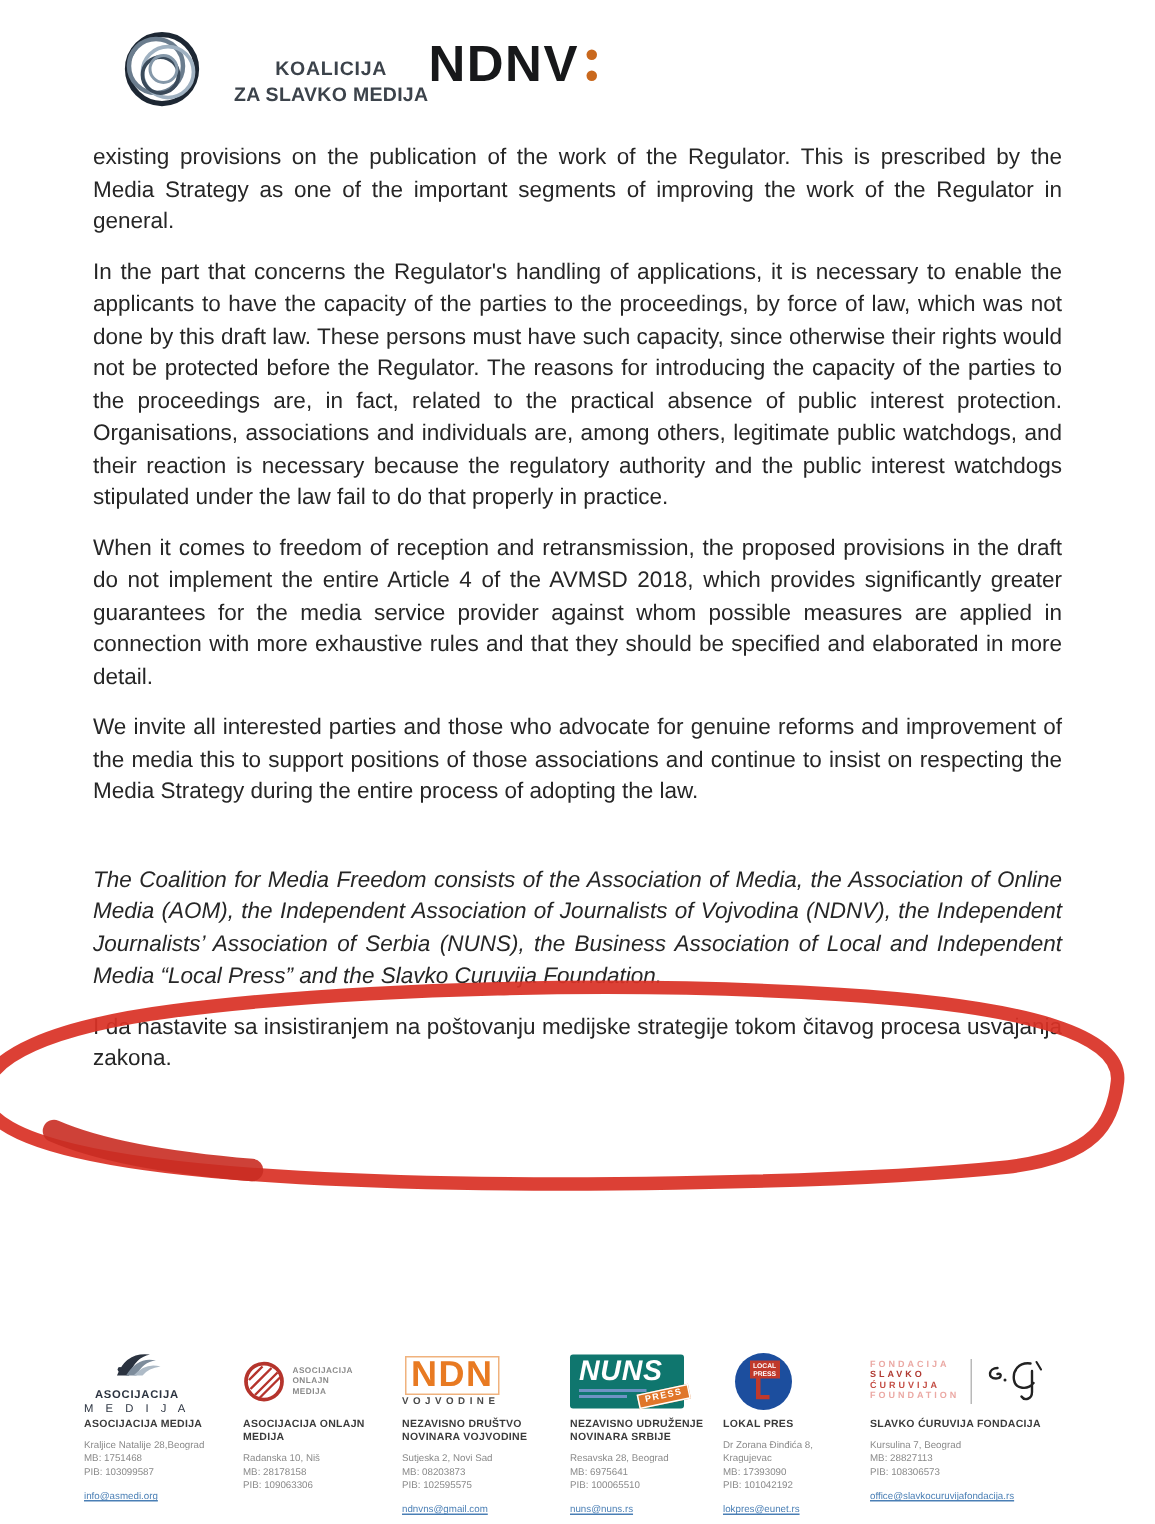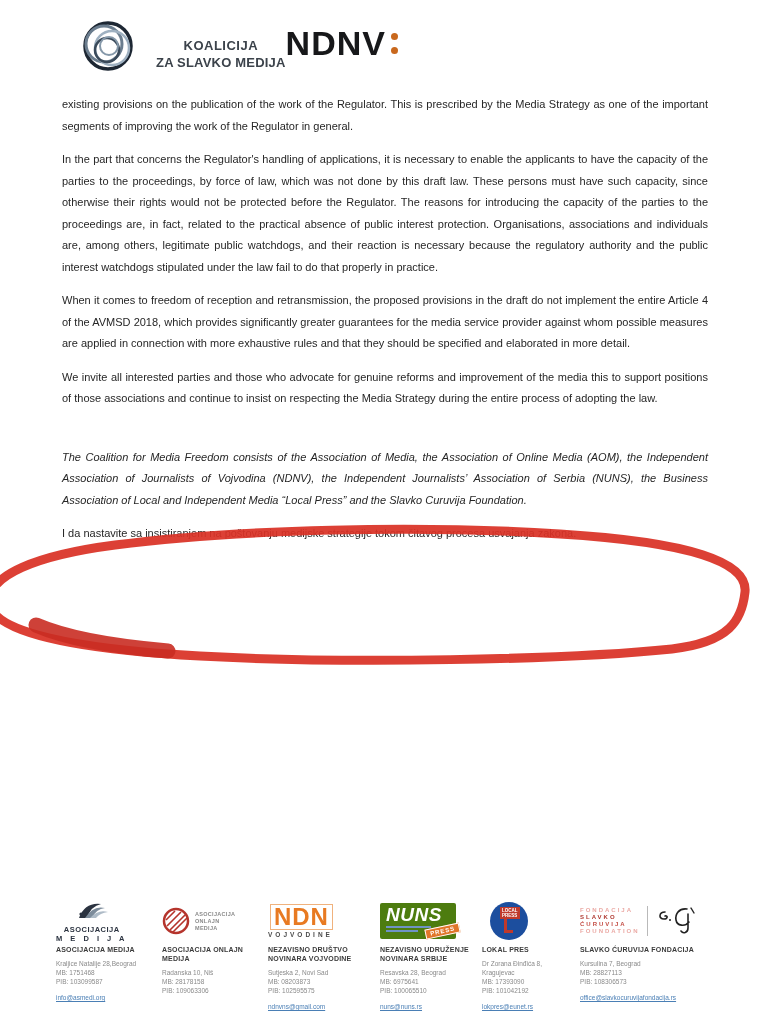--- a/index.html
+++ b/index.html
@@ -19,21 +19,21 @@
   .coal-rings { width:72px; height:66px; }
   .coal-text { margin-left:10px; text-align:center; color:#3c434b; font-weight:bold; line-height:17px; margin-top:14px; }
   .coal-text .l1 { font-size:13px; letter-spacing:0.5px; }
   .coal-text .l2 { font-size:13px; letter-spacing:0.2px; }
   .crta { display:flex; align-items:flex-start; margin-top:12px; margin-right:52px; }
   .crta-word { font-size:34px; font-weight:bold; letter-spacing:1px; color:#17181a; line-height:34px; font-stretch:condensed; }
   .crta-colon { display:flex; flex-direction:column; justify-content:flex-end; gap:7px; height:30px; margin-left:5px; padding-bottom:2px; }
   .crta-colon i { width:7px; height:7px; border-radius:50%; background:#c9681d; display:block; }
 
   
-  .doc { font-size:11px; line-height:21.5px; text-align:justify; }
+  .doc { font-size:15px; line-height:21.5px; text-align:justify; }
   .doc p { margin-bottom:12px; }
   .doc .bold { font-weight:normal; }
   .italic-wrap { position:relative;margin-top:37px; }
   .doc p.italic { font-style:italic; }
   .serb { margin-top:0; }
 
   
   .red-circle {
     position:absolute; left:-62px; top:40px; width:770px; height:200px;
     pointer-events:none; overflow:visible; z-index:5;
@@ -47,27 +47,27 @@
   }
   .fcol { padding-right:6px; }
   .flogo { height:48px; display:flex; align-items:center; }
   .fname { font-size:7px; font-weight:bold; color:#3b3b3b; line-height:9px; margin-bottom:5px; letter-spacing:0.2px; }
   .fline { font-size:6.5px; color:#8a8a8a; line-height:9px; }
   .flink { font-size:6.5px; color:#4a7fb5; text-decoration:underline; line-height:9px; display:inline-block; margin-top:1px; }
 
   
   .am-logo { text-align:center; }
   .am-logo .t1 { font-size:7.5px; font-weight:bold; color:#2b3340; letter-spacing:0.5px; line-height:8px; }
-  .am-logo .t2 { font-size:7.5px; font-weight:bold; color:#2b3340; letter-spacing:3px; line-height:9px; }
+  .am-logo .t2 { font-size:7.5px; font-weight:normal; color:#2b3340; letter-spacing:3px; line-height:9px; }
   .aom-logo { display:flex; align-items:center; gap:5px; }
   .aom-text div { font-size:5.5px; color:#8a8a8a; font-weight:bold; line-height:7px; letter-spacing:0.3px; }
   .ndn-logo { text-align:right; }
   .ndn-letters { font-size:24px; font-weight:bold; color:#e87a22; line-height:24px; letter-spacing:1px; border:1px solid #f0b27d; padding:0 3px; display:inline-block; }
   .ndn-sub { font-size:6.5px; color:#4a4a4a; letter-spacing:3px; font-weight:bold; margin-top:1px; }
-  .nuns-logo { position:relative; background:#4d7c0f; width:76px; height:36px; border-radius:2px; padding:2px 6px; }
+  .nuns-logo { position:relative; background:#0f766e; width:76px; height:36px; border-radius:2px; padding:2px 6px; }
   .nuns-word { color:#ffffff; font-size:19px; font-weight:bold; font-style:italic; line-height:20px; letter-spacing:0.5px; }
   .nuns-bar { height:2px; background:#6f93c4; margin-top:1px; width:70%; }
   .nuns-bar2 { height:2px; background:#6f93c4; margin-top:2px; width:50%; }
   .nuns-stamp { position:absolute; right:-4px; bottom:3px; background:#e0762a; color:#fff; font-size:6px; font-weight:bold; padding:1px 4px; transform:rotate(-12deg); letter-spacing:1px; border:1px solid #fff; }
   .lp-logo { width:38px; height:38px; border-radius:50%; background:#1c4e9e; position:relative; margin-left:8px; }
   .lp-badge { position:absolute; top:5px; left:10px; background:#c0392b; color:#fff; font-size:4.5px; font-weight:bold; line-height:5px; padding:1px 2px; text-align:center; }
   .lp-mark { position:absolute; left:12px; top:15px; width:13px; height:16px; }
   .scf-logo { display:flex; align-items:center; gap:7px; }
   .scf-lines div { font-size:6px; font-weight:bold; letter-spacing:2px; line-height:7px; }
   .scf-l1 { color:#eba9a4; } .scf-l2 { color:#b03a32; } .scf-l3 { color:#c44e45; } .scf-l4 { color:#eba9a4; }

